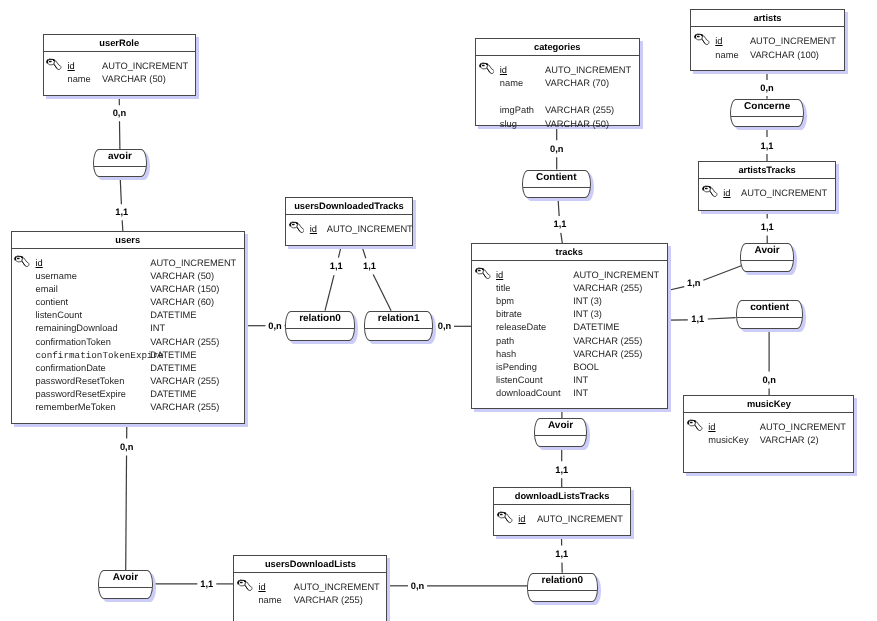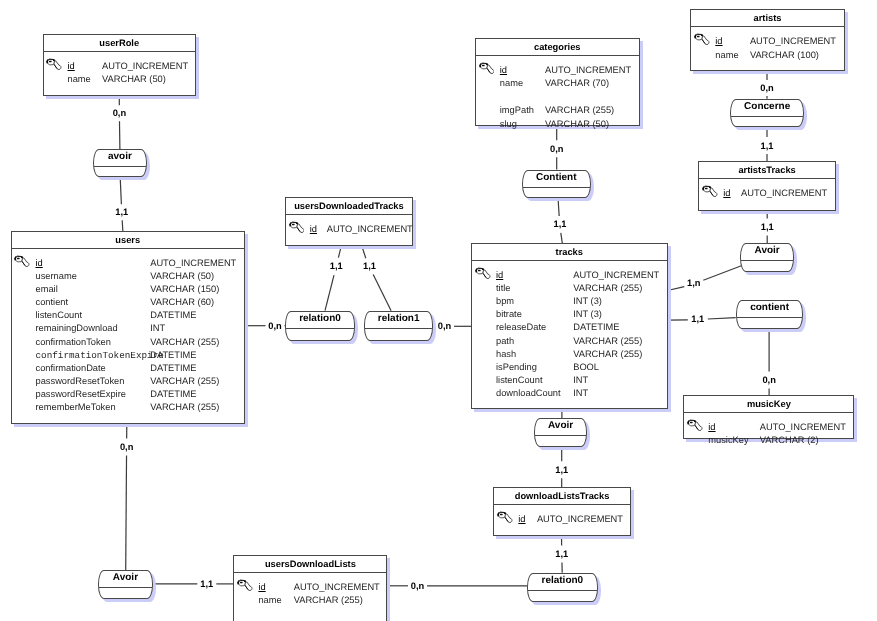--- a/index.html
+++ b/index.html
@@ -340,21 +340,21 @@
   <path d="M8.6 3.3 L10.0 3.0 L13.1 7.3 A2.2 2.2 0 1 1 11.2 10.8 L8.0 6.2 Z" fill="#ffffff" stroke="#4a4a4a" stroke-width="1.0" stroke-linejoin="round"></path>
   <path d="M8.0 6.3 L11.2 10.8" fill="none" stroke="#151515" stroke-width="1.0"></path>
   <rect x="7.0" y="1.4" width="2.2" height="1.7" rx="0.45" transform="rotate(10 8.1 2.25)" fill="#111111"></rect>
   <rect x="3.0" y="2.7" width="2.7" height="1.55" rx="0.4" fill="#111111"></rect>
 </svg>
             <span class="attr-name pk" style="left: 24px;">id</span>
             <span class="attr-type" style="left: 41.8px;">AUTO_INCREMENT</span>
           </div>
         </div>
       </div>
-      <div class="entity" style="left: 683.3px; top: 395px; width: 171.1px; height: 44px;">
+      <div class="entity" style="left: 683.3px; top: 395px; width: 171.1px; height: 78px;">
         <div class="ent-title">musicKey</div>
         <div class="ent-body">
           <div class="attr-row" style="top: 8.2px;">
             <svg class="keyicon" viewBox="0 0 16 14">
   <path d="M3.1 1.2 L7.3 1.5 L8.6 2.9 L8.5 5.2 L7.0 6.8 L3.9 7.0 L1.6 5.5 L1.0 3.7 L1.8 1.9 Z" fill="#ffffff" stroke="#3a3a3a" stroke-width="0.85" stroke-linejoin="round"></path>
   <path d="M2.9 1.2 L7.3 1.5 L8.6 2.9" fill="none" stroke="#1a1a1a" stroke-width="1.05" stroke-linejoin="round"></path>
   <path d="M2.1 1.6 L1.0 3.6 L1.5 5.4" fill="none" stroke="#0d0d0d" stroke-width="1.7" stroke-linejoin="round"></path>
   <path d="M8.6 3.3 L10.0 3.0 L13.1 7.3 A2.2 2.2 0 1 1 11.2 10.8 L8.0 6.2 Z" fill="#ffffff" stroke="#4a4a4a" stroke-width="1.0" stroke-linejoin="round"></path>
   <path d="M8.0 6.3 L11.2 10.8" fill="none" stroke="#151515" stroke-width="1.0"></path>
   <rect x="7.0" y="1.4" width="2.2" height="1.7" rx="0.45" transform="rotate(10 8.1 2.25)" fill="#111111"></rect>

